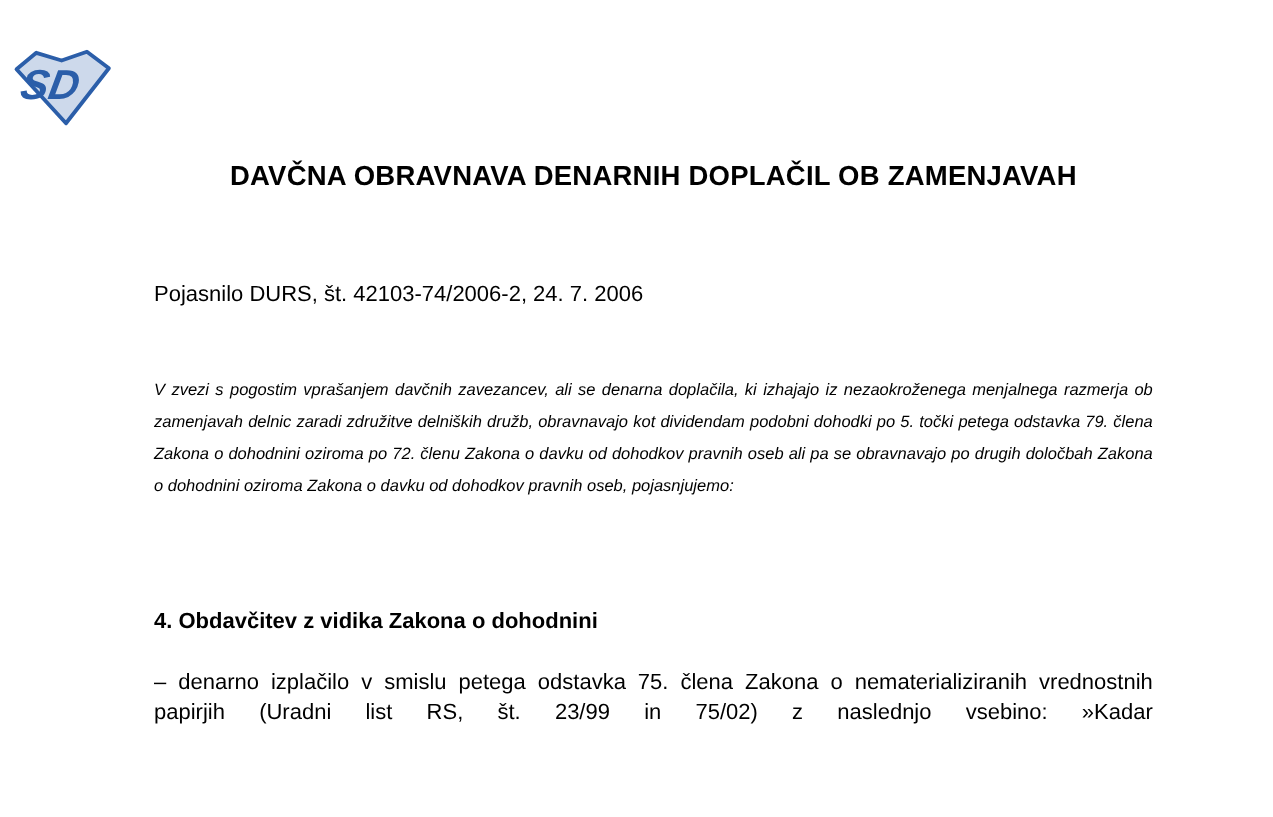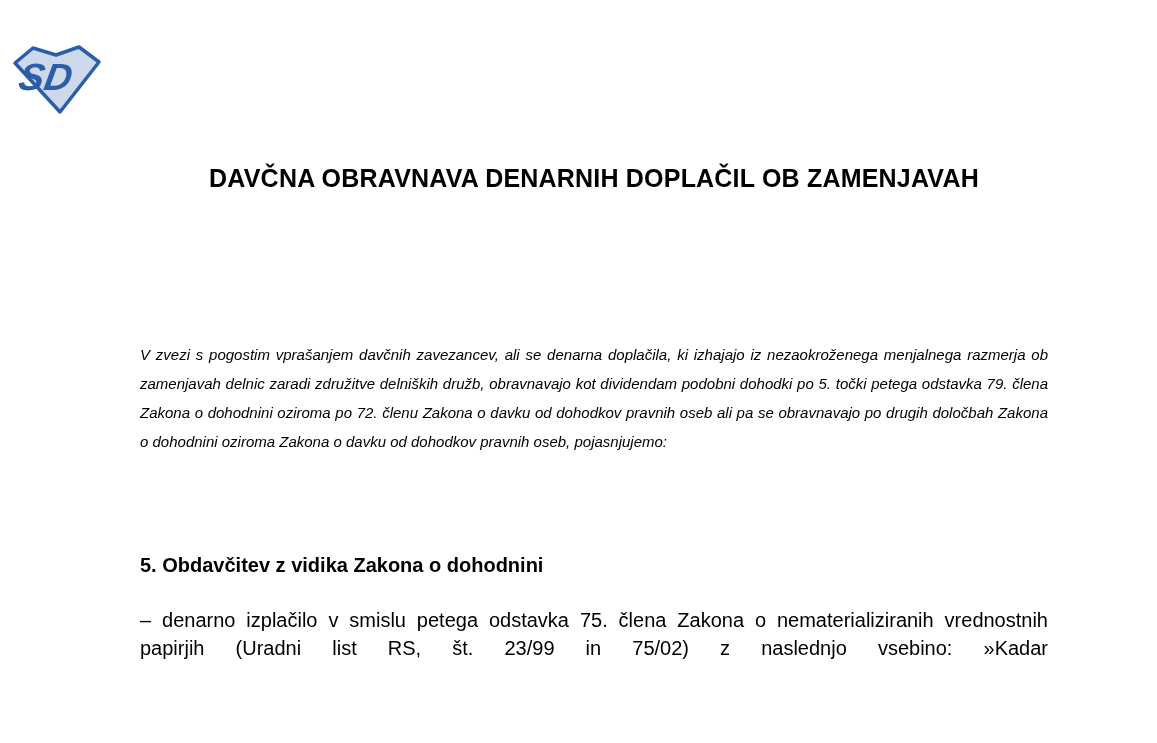--- a/index.html
+++ b/index.html
@@ -25,21 +25,21 @@
   }
   .logo-letters {
     font-family: "Liberation Sans", sans-serif;
     font-weight: bold;
     font-style: italic;
     font-size: 38px;
   }
   .doc-title {
     position: absolute;
     left: 140px;
-    top: 161px;
+    top: 143px;
     width: 908px;
     text-align: center;
     font-weight: bold;
     font-size: 25px;
     line-height: 34px;
     letter-spacing: 0.2px;
   }
   .doc-reference {
     position: absolute;
     left: 140px;
@@ -90,22 +90,23 @@
 
   <svg class="logo" viewBox="0 0 90 70" xmlns="http://www.w3.org/2000/svg" aria-hidden="true">
     <polygon points="3,18 21,3 44,10 67,2 87,17 48,67" stroke-width="3.5" stroke-linejoin="round" fill="#cdd9eb" stroke="#2b5ea9"></polygon>
     <text class="logo-letters" x="13" y="45" transform="skewX(-10)" fill="#2b5ea9">SD</text>
   </svg>
 
   <div class="doc-title">
     <div>DAVČNA OBRAVNAVA DENARNIH DOPLAČIL OB ZAMENJAVAH</div>
   </div>
 
+  <div class="doc-reference">Pojasnilo DURS, št. 42103-74/2006-2, 24. 7. 2006</div>
 
   <div class="intro-paragraph">V zvezi s pogostim vprašanjem davčnih zavezancev, ali se denarna doplačila, ki izhajajo iz nezaokroženega menjalnega razmerja ob zamenjavah delnic zaradi združitve delniških družb, obravnavajo kot dividendam podobni dohodki po 5. točki petega odstavka 79. člena Zakona o dohodnini oziroma po 72. členu Zakona o davku od dohodkov pravnih oseb ali pa se obravnavajo po drugih določbah Zakona o dohodnini oziroma Zakona o davku od dohodkov pravnih oseb, pojasnjujemo:</div>
 
-  <div class="section-heading">5. Obdavčitev z vidika Zakona o dohodnini</div>
+  <div class="section-heading">4. Obdavčitev z vidika Zakona o dohodnini</div>
 
   <div class="section-body">
     <div class="section-list-item">– denarno izplačilo v smislu petega odstavka 75. člena Zakona o nematerializiranih vrednostnih papirjih (Uradni list RS, št. 23/99 in 75/02) z naslednjo vsebino: »Kadar</div>
   </div>
 
 </div>
 
 </body></html>

